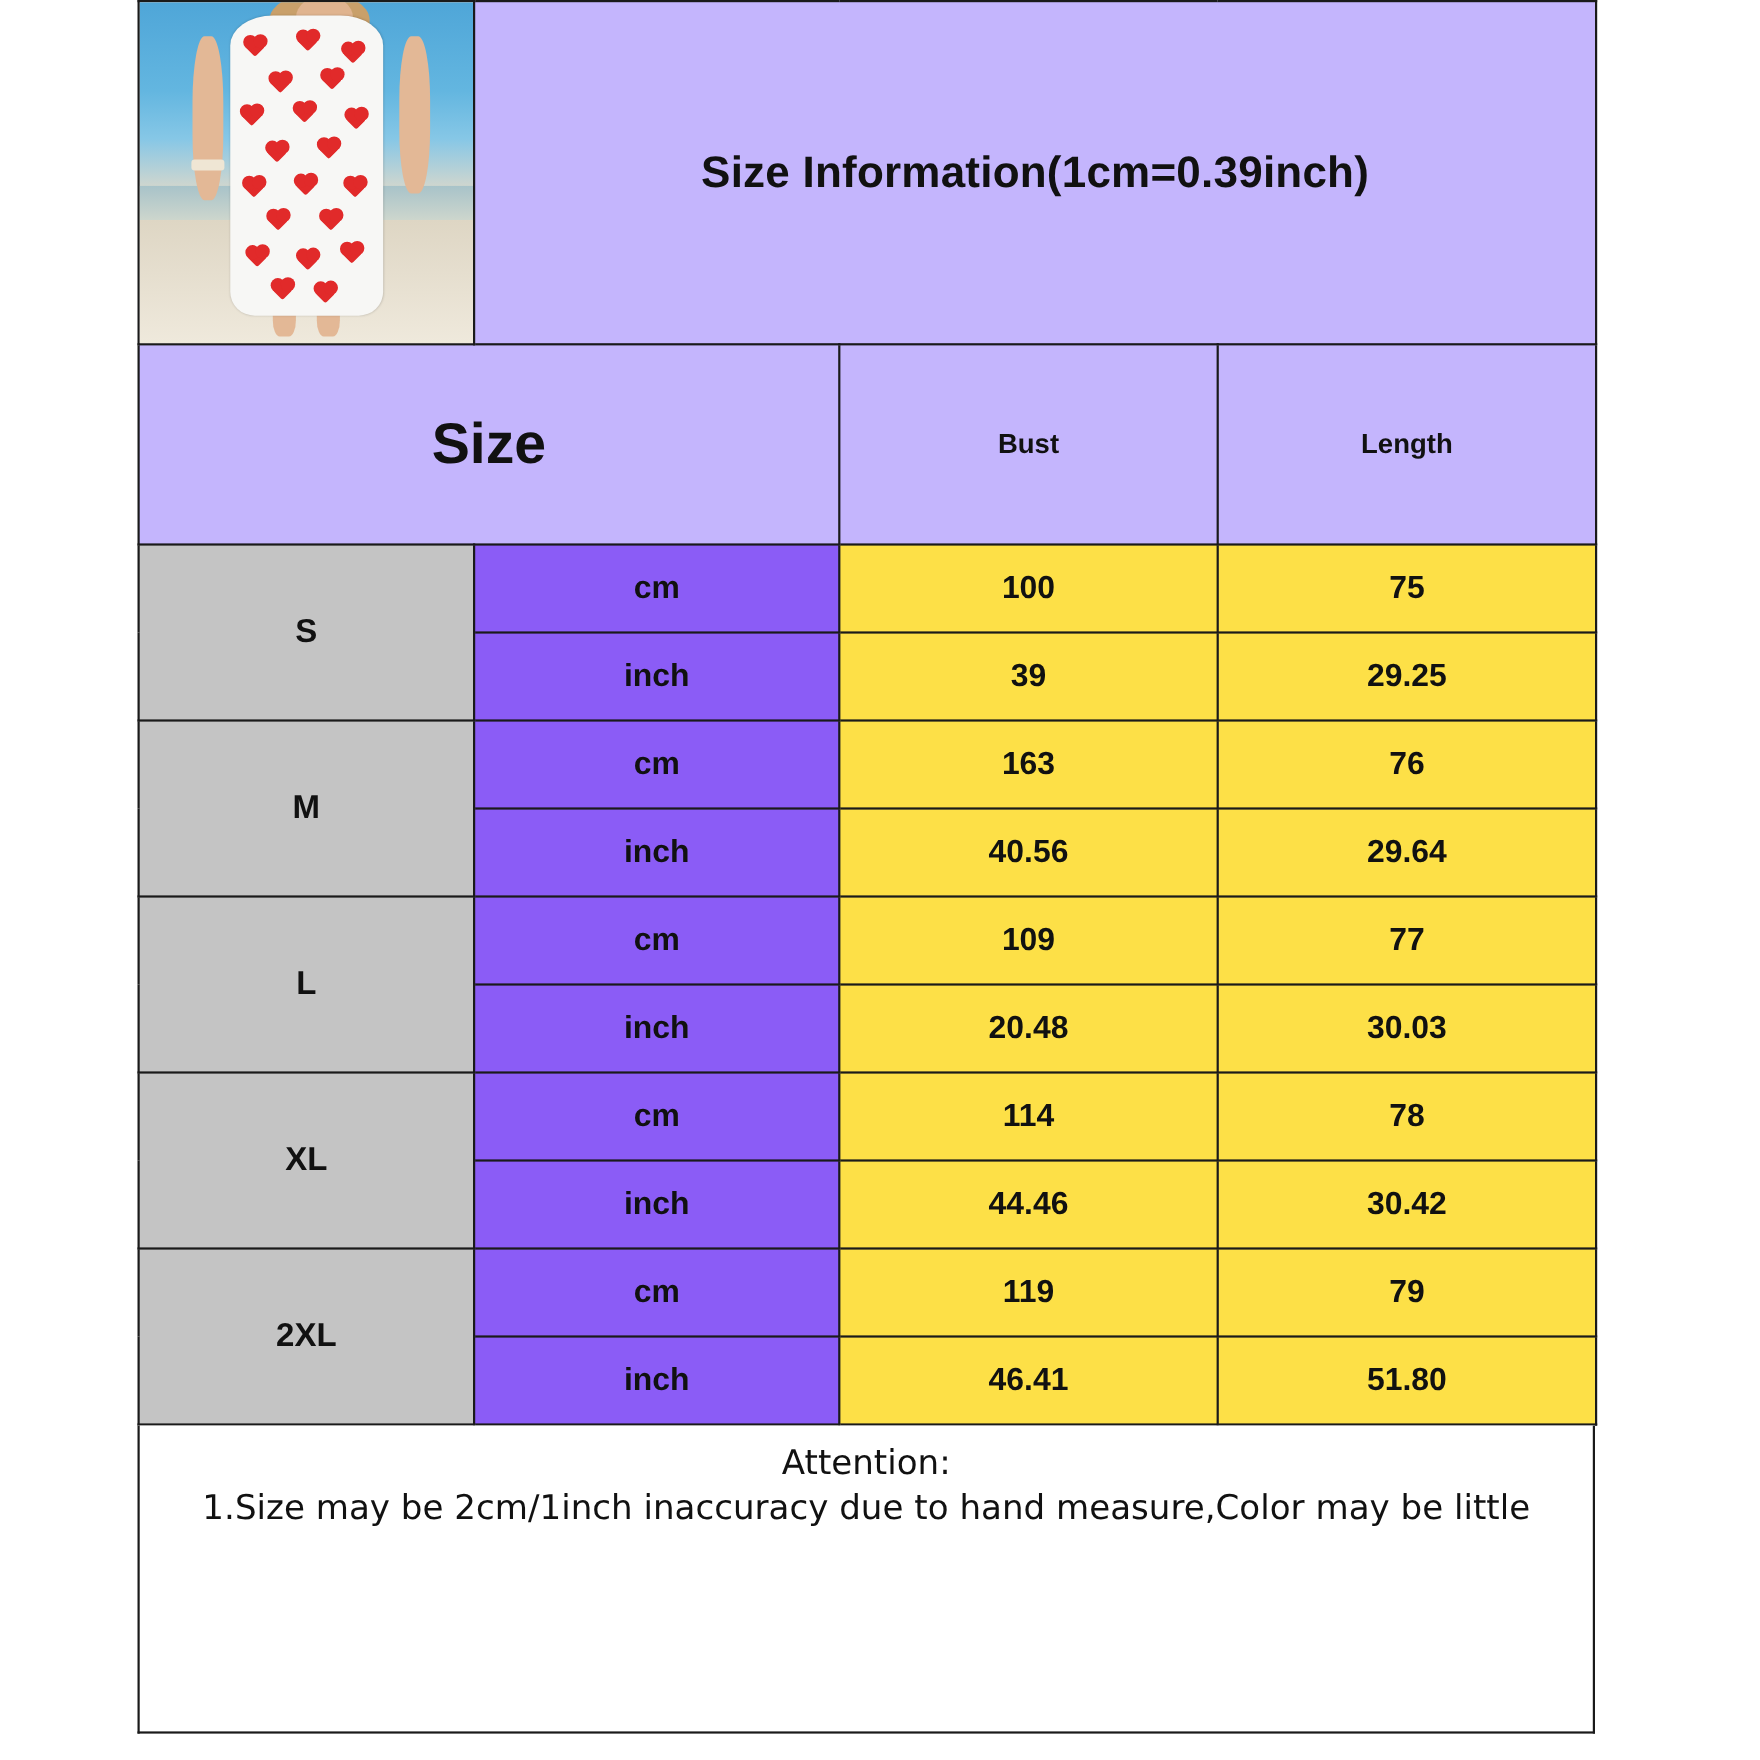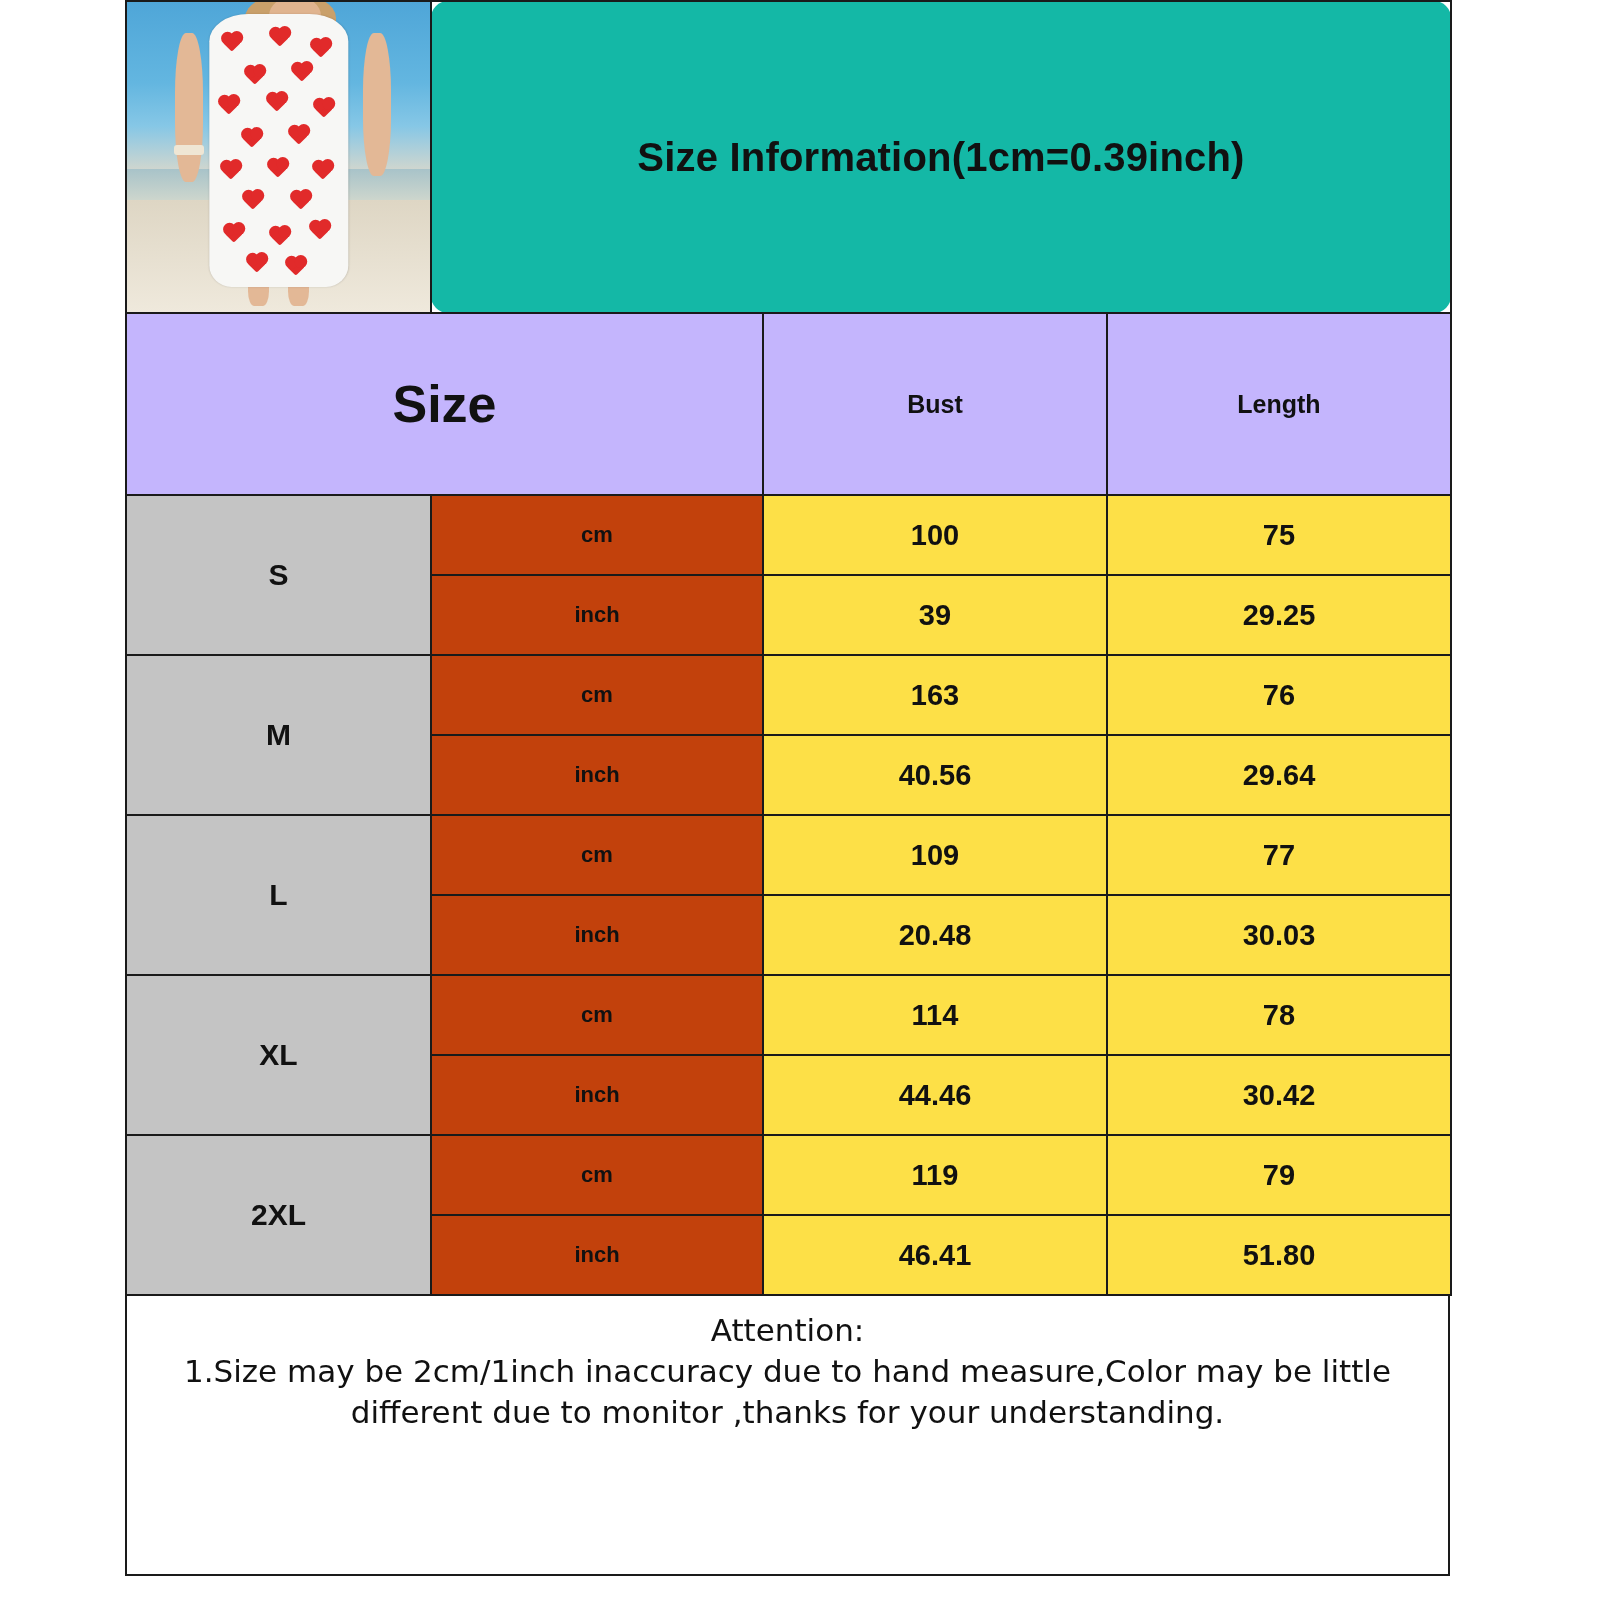--- a/index.html
+++ b/index.html
@@ -138,23 +138,22 @@
     position: absolute;
     left: 15.5%;
     top: 46%;
     width: 10%;
     height: 3.2%;
     background: #efe6d4;
     border-radius: 3px;
   }
 
   .cell-title {
-    background: #14b8a6;
+    background: #c4b5fd;
     height: 310px;
-    border-radius: 17px;
   }
   .title-text {
     font-size: 40px;
     font-weight: bold;
     letter-spacing: 0.2px;
     color: #111111;
   }
 
   
   .hdr {
@@ -164,22 +163,22 @@
   .hdr-size { font-size: 52px; }
   .hdr-col { font-size: 25px; }
 
   
   .size-label {
     background: #c4c4c4;
     font-size: 30px;
     width: 305px;
   }
   .unit-cell {
-    background: #c2410c;
-    font-size: 22px;
+    background: #8b5cf6;
+    font-size: 29px;
     width: 332px;
     height: 78px;
   }
   .val-cell {
     background: #fde047;
     font-size: 29px;
     height: 78px;
   }
   .col-bust { width: 344px; }
   .col-length { width: 344px; }
@@ -325,16 +324,15 @@
         <td class="unit-cell">inch</td>
         <td class="val-cell col-bust">46.41</td>
         <td class="val-cell col-length">51.80</td>
       </tr>
     </tbody>
   </table>
 
   <div class="attention">
     <p>Attention:</p>
     <p>1.Size may be 2cm/1inch inaccuracy due to hand measure,Color may be little</p>
-    <p>different due to monitor ,thanks for your understanding.</p>
   </div>
 
 </div>
 
 </body></html>

